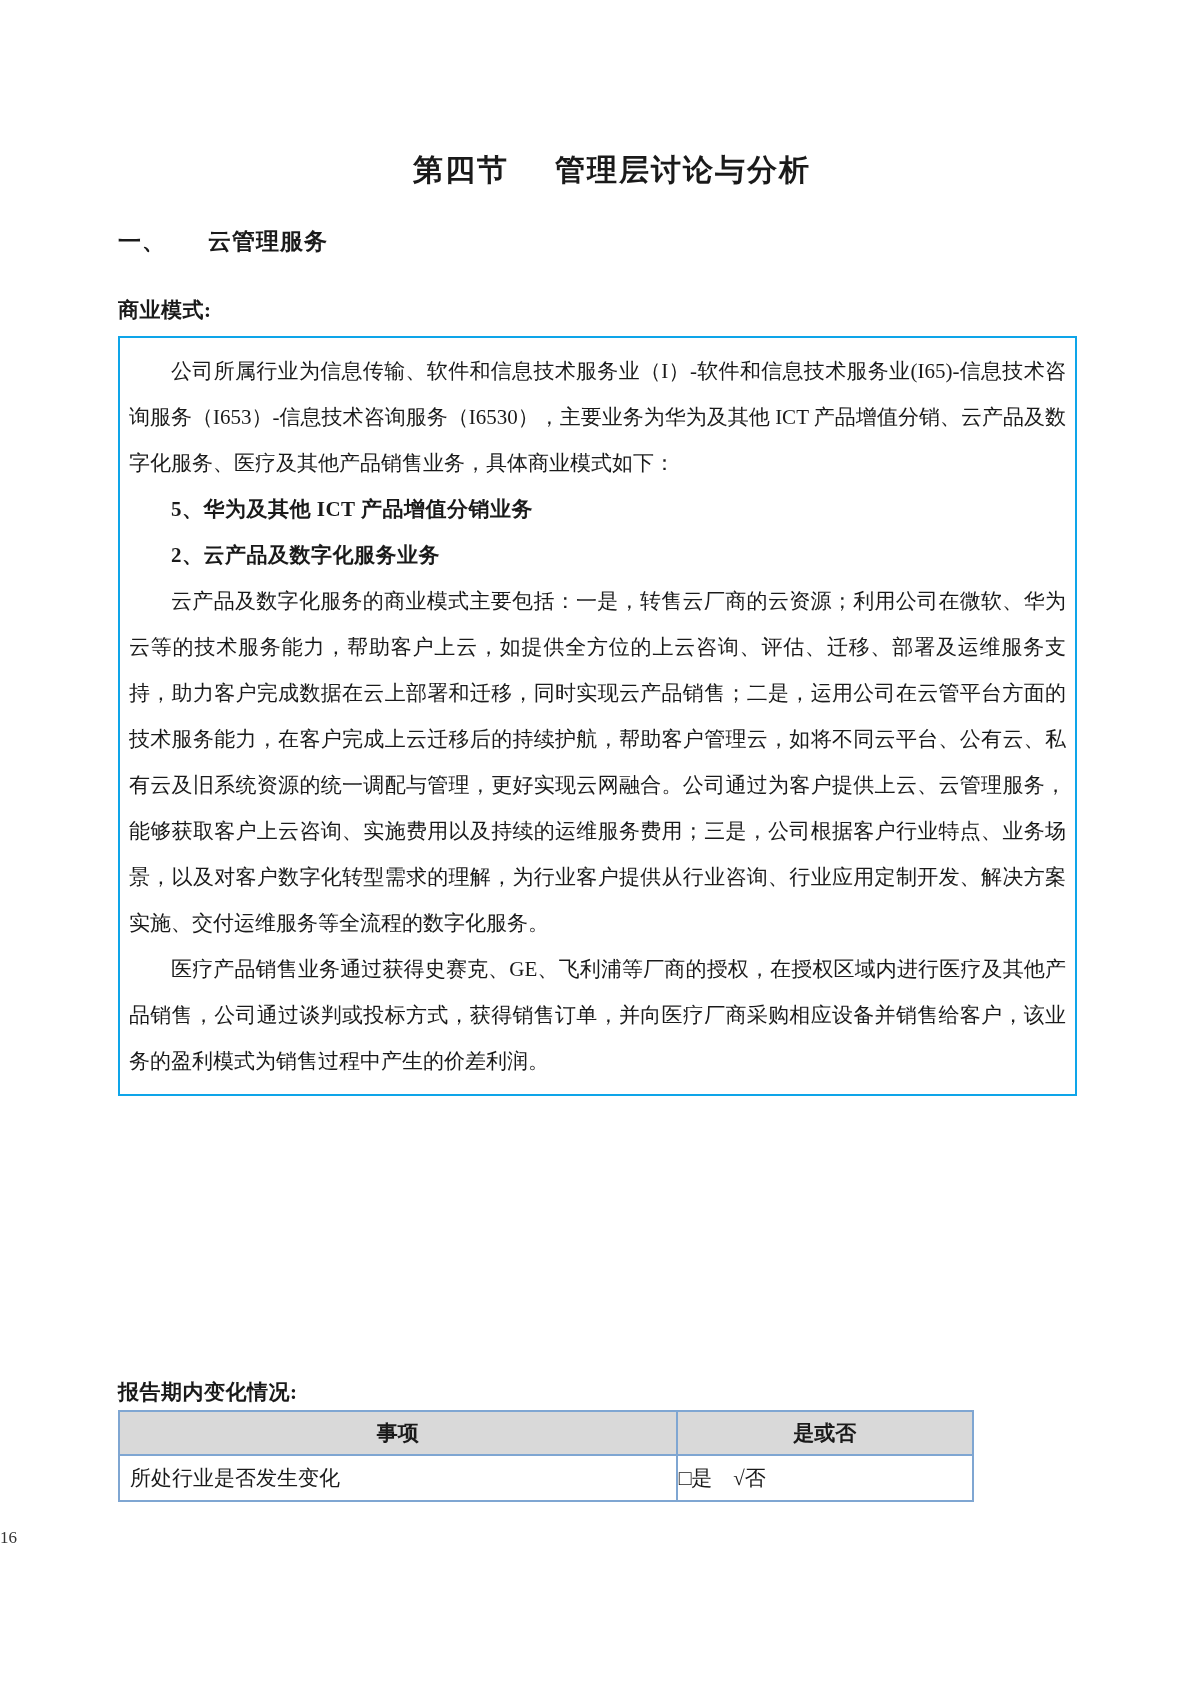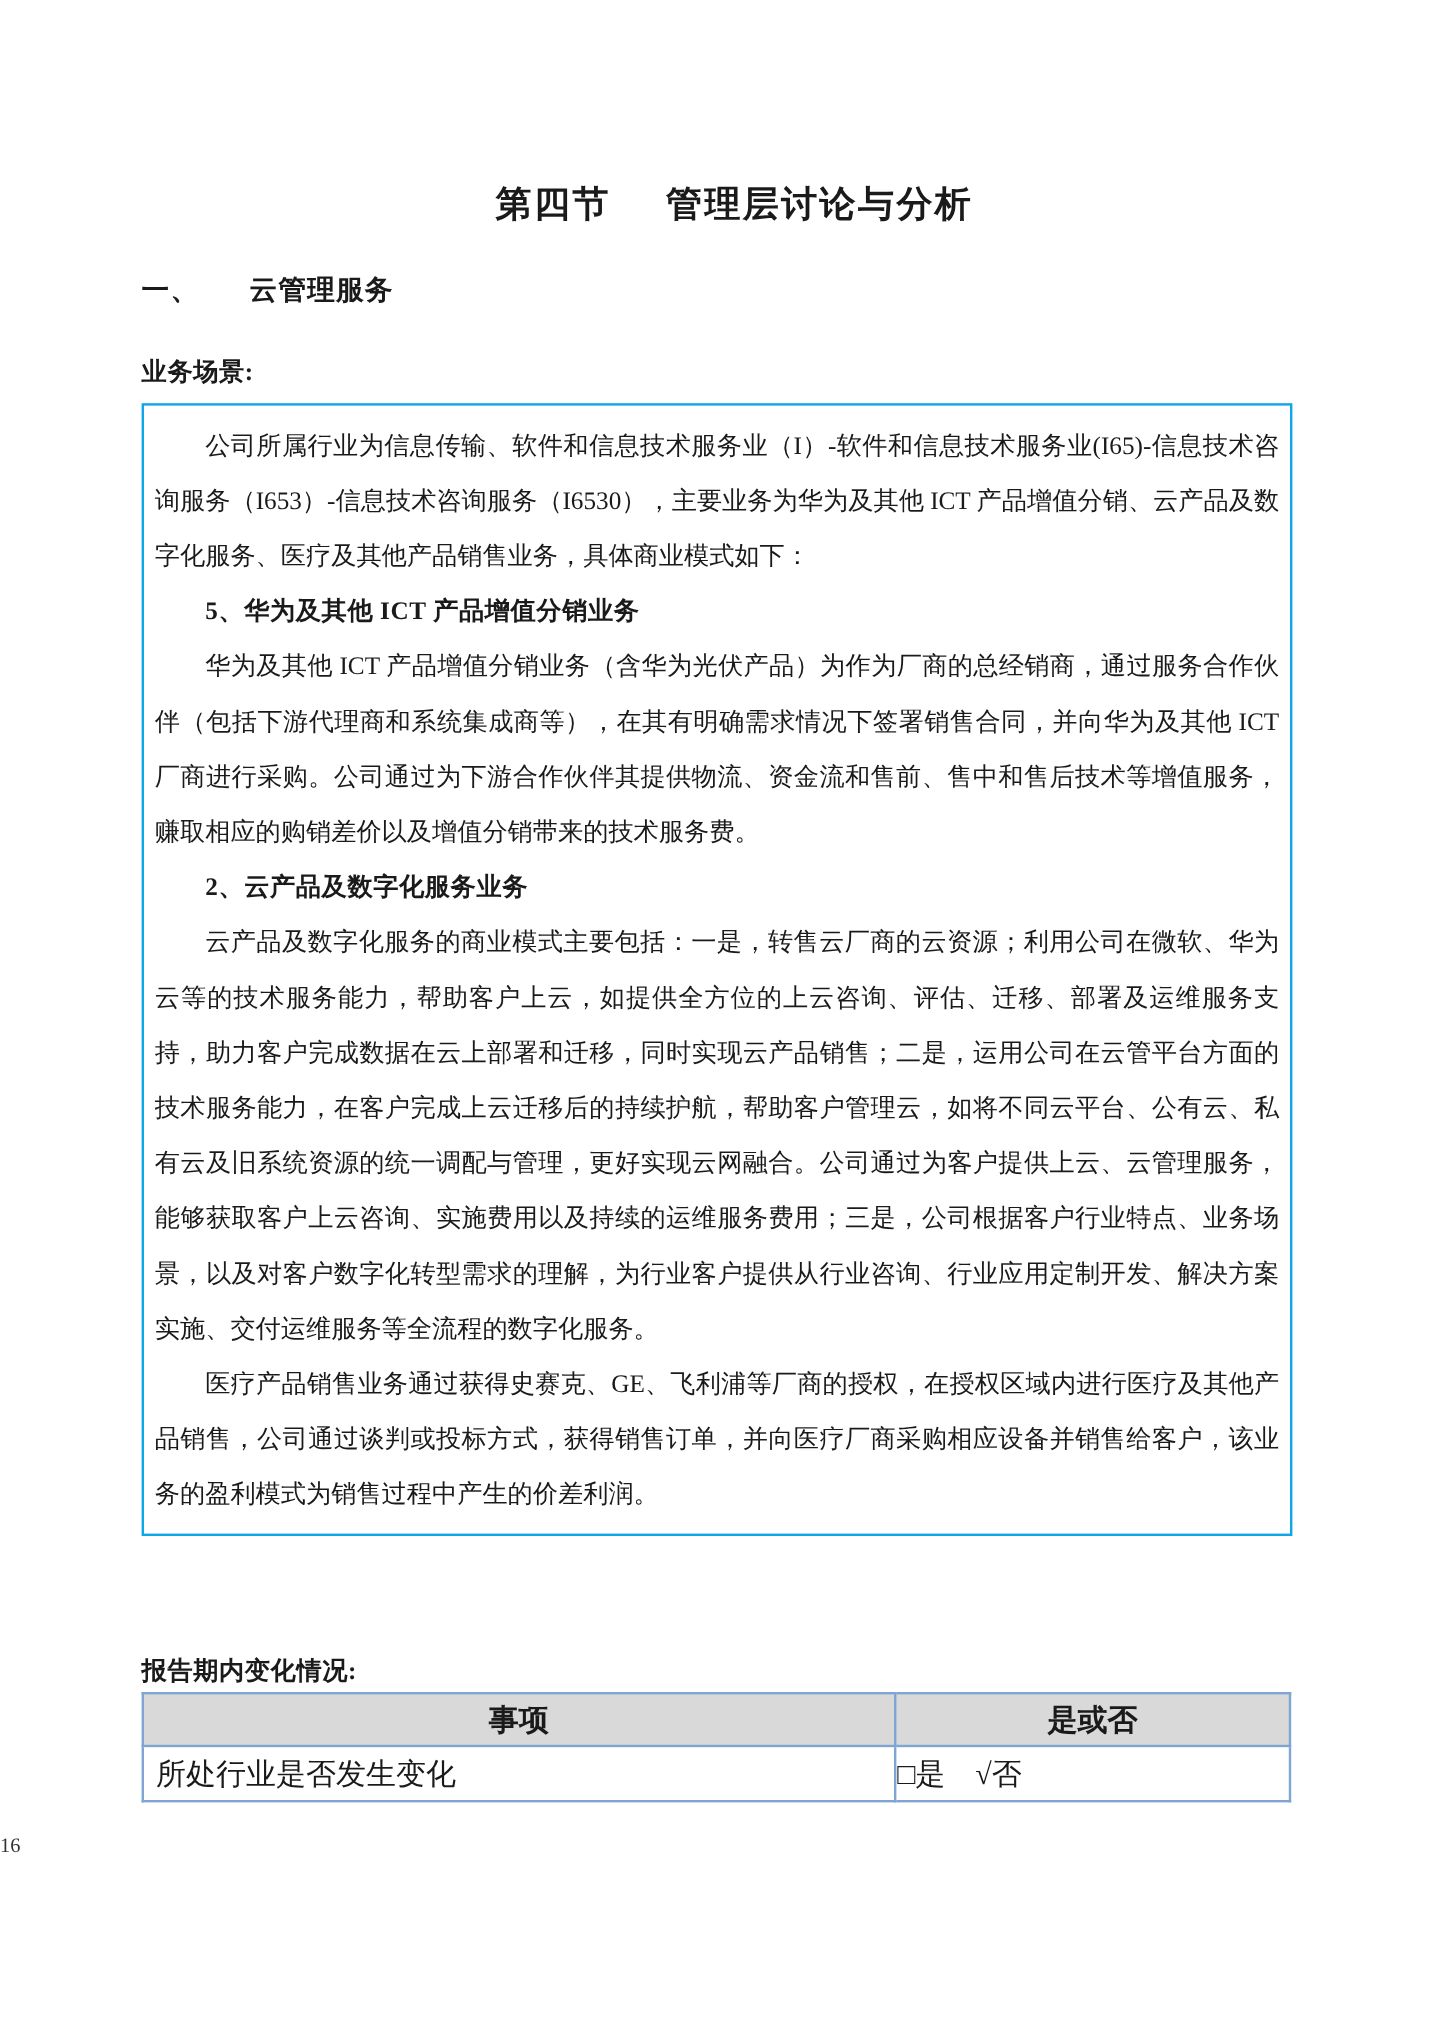--- a/index.html
+++ b/index.html
@@ -43,23 +43,23 @@
     padding: 10px 9px;
     font-size: 21px; line-height: 46px;
     text-align: justify;
   }
   .bm-box p { margin: 0; text-indent: 2em; }
   .bm-box p.bheading { font-weight: bold; letter-spacing: 0.5px; }
 
   
   .changes-table {
     position: absolute; top: 1410px; left: 118px;
-    width: 958px;
+    width: 856px;
     border-collapse: collapse;
-    font-size: 25px;
+    font-size: 21px;
   }
   .changes-table th, .changes-table td { border: 2px solid #7fa6d2; }
   .changes-table th {
     background: #d9d9d9;
     font-family: "Liberation Sans", "DejaVu Sans", sans-serif;
     font-weight: bold;
     height: 40px; text-align: center;
   }
   .changes-table td { height: 42px; background: #ffffff; }
   .changes-table td.item-cell { text-align: left; padding-left: 10px; }
@@ -80,26 +80,25 @@
   <div class="doc-title">
     <span>第四节</span>
     <span>管理层讨论与分析</span>
   </div>
 
   <div class="section-heading">
     <span>一、</span>
     <span>云管理服务</span>
   </div>
 
-  <div class="block-label bm-label">业务场景:</div>
+  <div class="block-label bm-label">商业模式:</div>
 
   <div class="bm-box">
     <p class="para">公司所属行业为信息传输、软件和信息技术服务业（I）-软件和信息技术服务业(I65)-信息技术咨询服务（I653）-信息技术咨询服务（I6530），主要业务为华为及其他 ICT 产品增值分销、云产品及数字化服务、医疗及其他产品销售业务，具体商业模式如下：</p>
     <p class="bheading">5、华为及其他 ICT 产品增值分销业务</p>
-    <p class="para">华为及其他 ICT 产品增值分销业务（含华为光伏产品）为作为厂商的总经销商，通过服务合作伙伴（包括下游代理商和系统集成商等），在其有明确需求情况下签署销售合同，并向华为及其他 ICT 厂商进行采购。公司通过为下游合作伙伴其提供物流、资金流和售前、售中和售后技术等增值服务，赚取相应的购销差价以及增值分销带来的技术服务费。</p>
     <p class="bheading">2、云产品及数字化服务业务</p>
     <p class="para">云产品及数字化服务的商业模式主要包括：一是，转售云厂商的云资源；利用公司在微软、华为云等的技术服务能力，帮助客户上云，如提供全方位的上云咨询、评估、迁移、部署及运维服务支持，助力客户完成数据在云上部署和迁移，同时实现云产品销售；二是，运用公司在云管平台方面的技术服务能力，在客户完成上云迁移后的持续护航，帮助客户管理云，如将不同云平台、公有云、私有云及旧系统资源的统一调配与管理，更好实现云网融合。公司通过为客户提供上云、云管理服务，能够获取客户上云咨询、实施费用以及持续的运维服务费用；三是，公司根据客户行业特点、业务场景，以及对客户数字化转型需求的理解，为行业客户提供从行业咨询、行业应用定制开发、解决方案实施、交付运维服务等全流程的数字化服务。</p>
     <p class="para">医疗产品销售业务通过获得史赛克、GE、飞利浦等厂商的授权，在授权区域内进行医疗及其他产品销售，公司通过谈判或投标方式，获得销售订单，并向医疗厂商采购相应设备并销售给客户，该业务的盈利模式为销售过程中产生的价差利润。</p>
   </div>
 
   <div class="block-label changes-label">报告期内变化情况:</div>
 
   <table class="changes-table">
     <colgroup>
       <col class="col-item">

